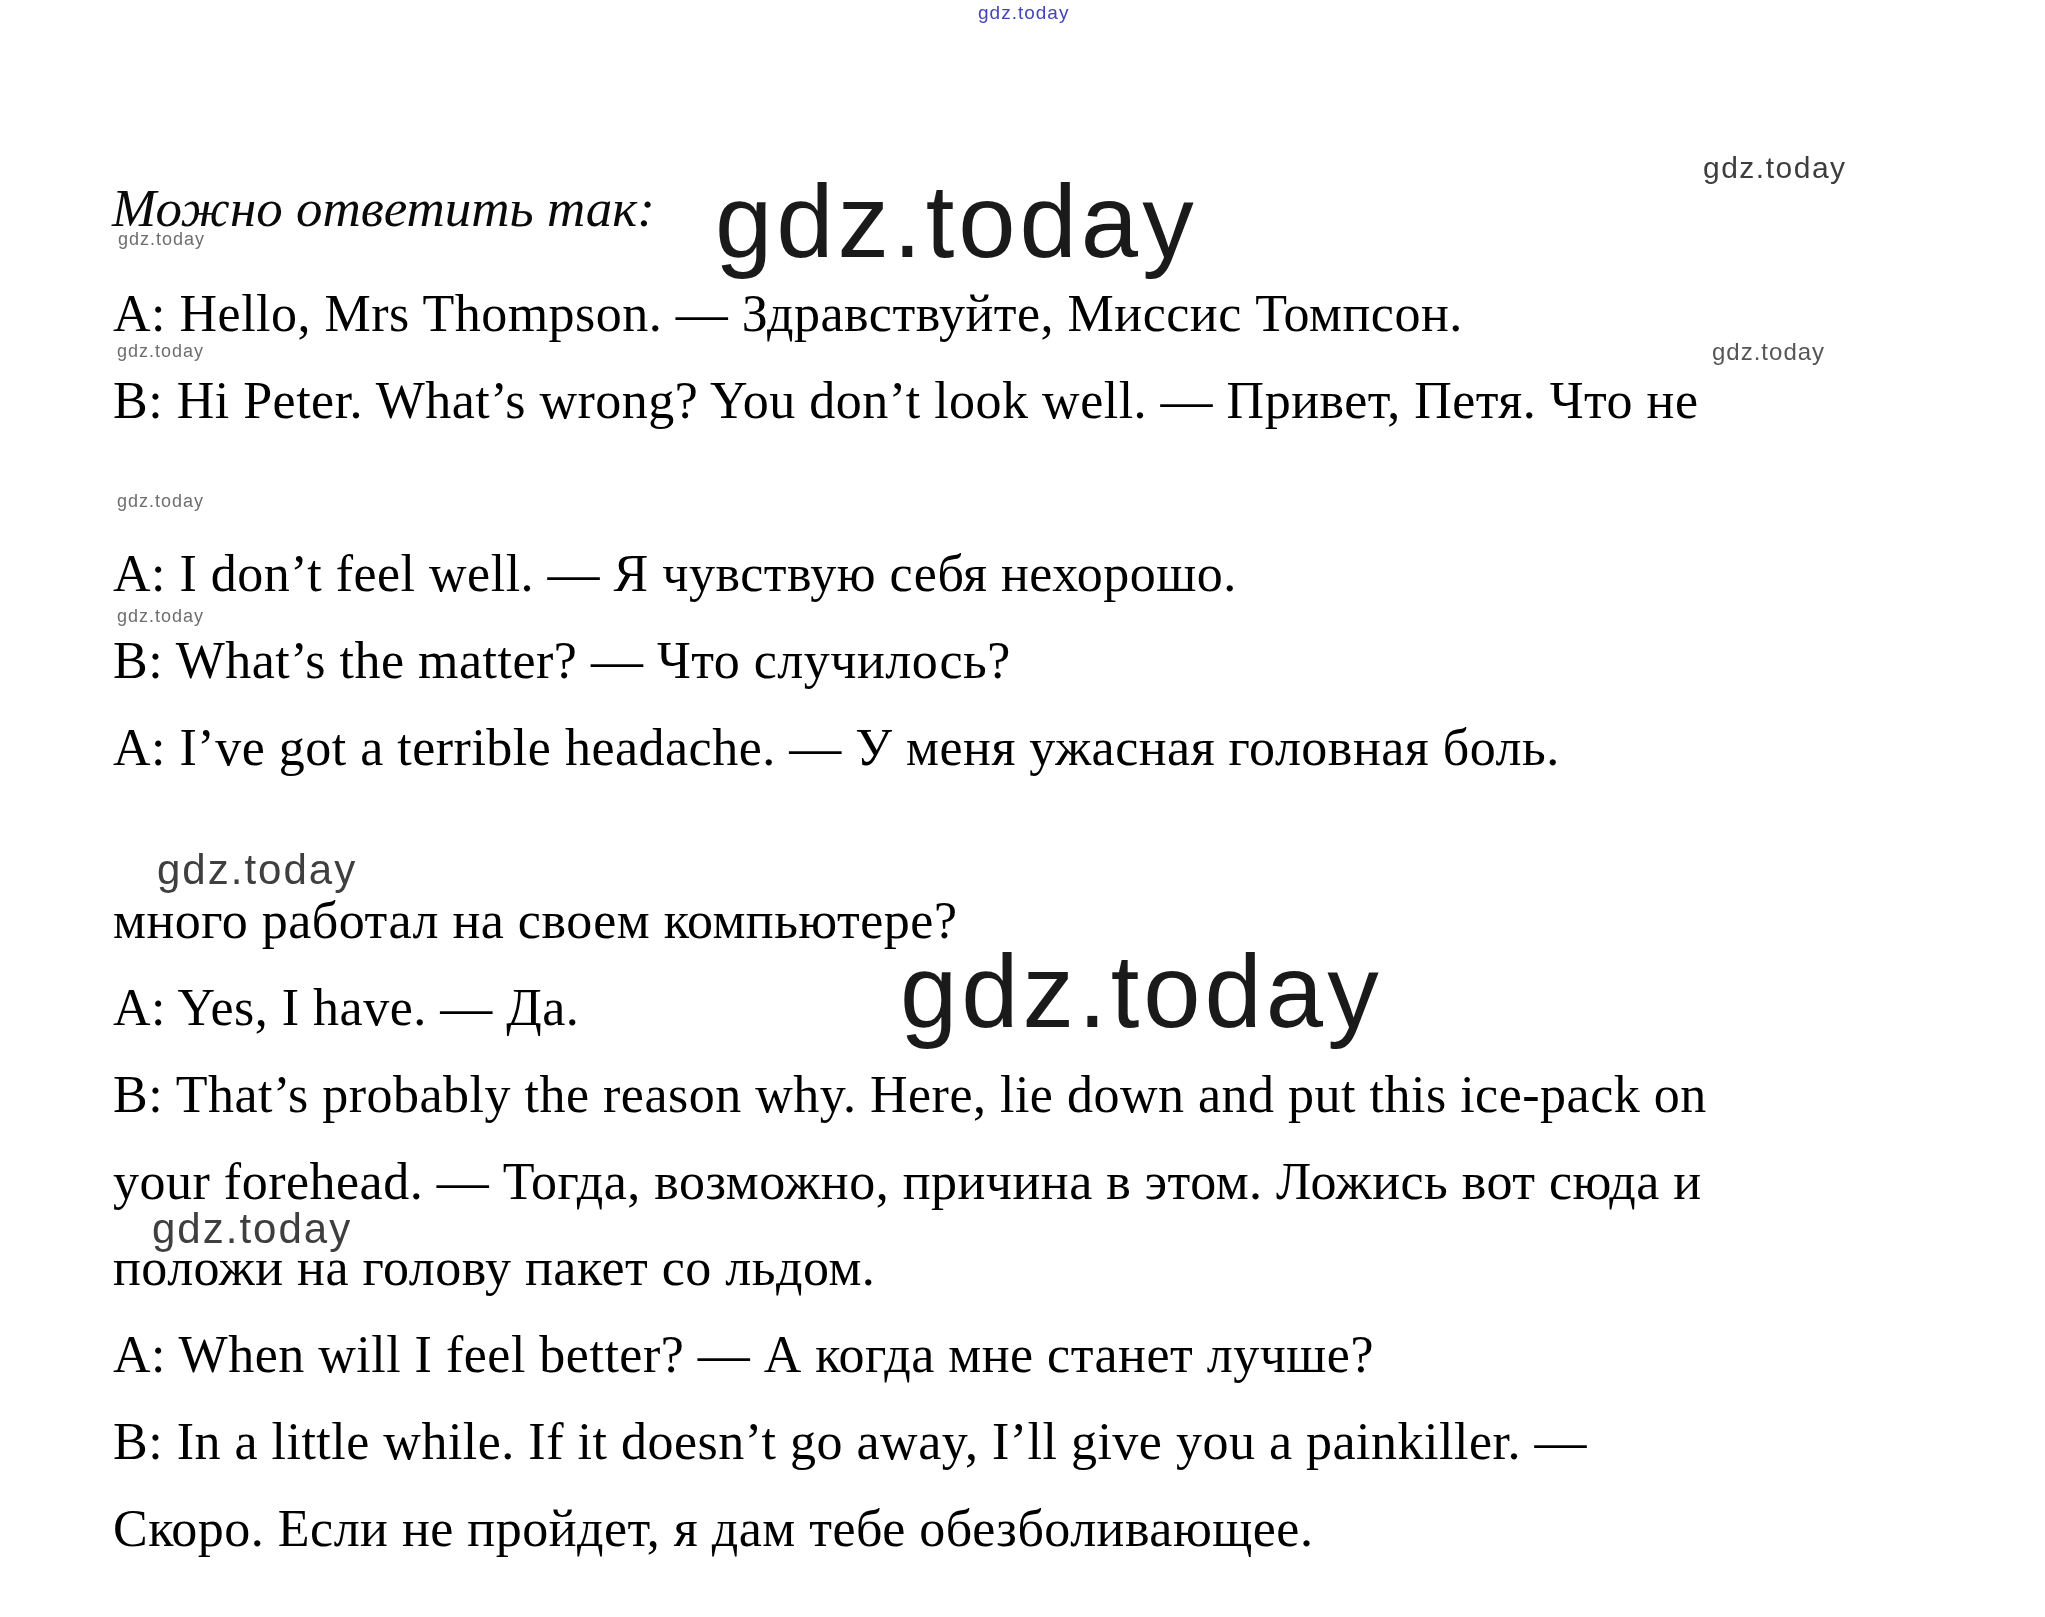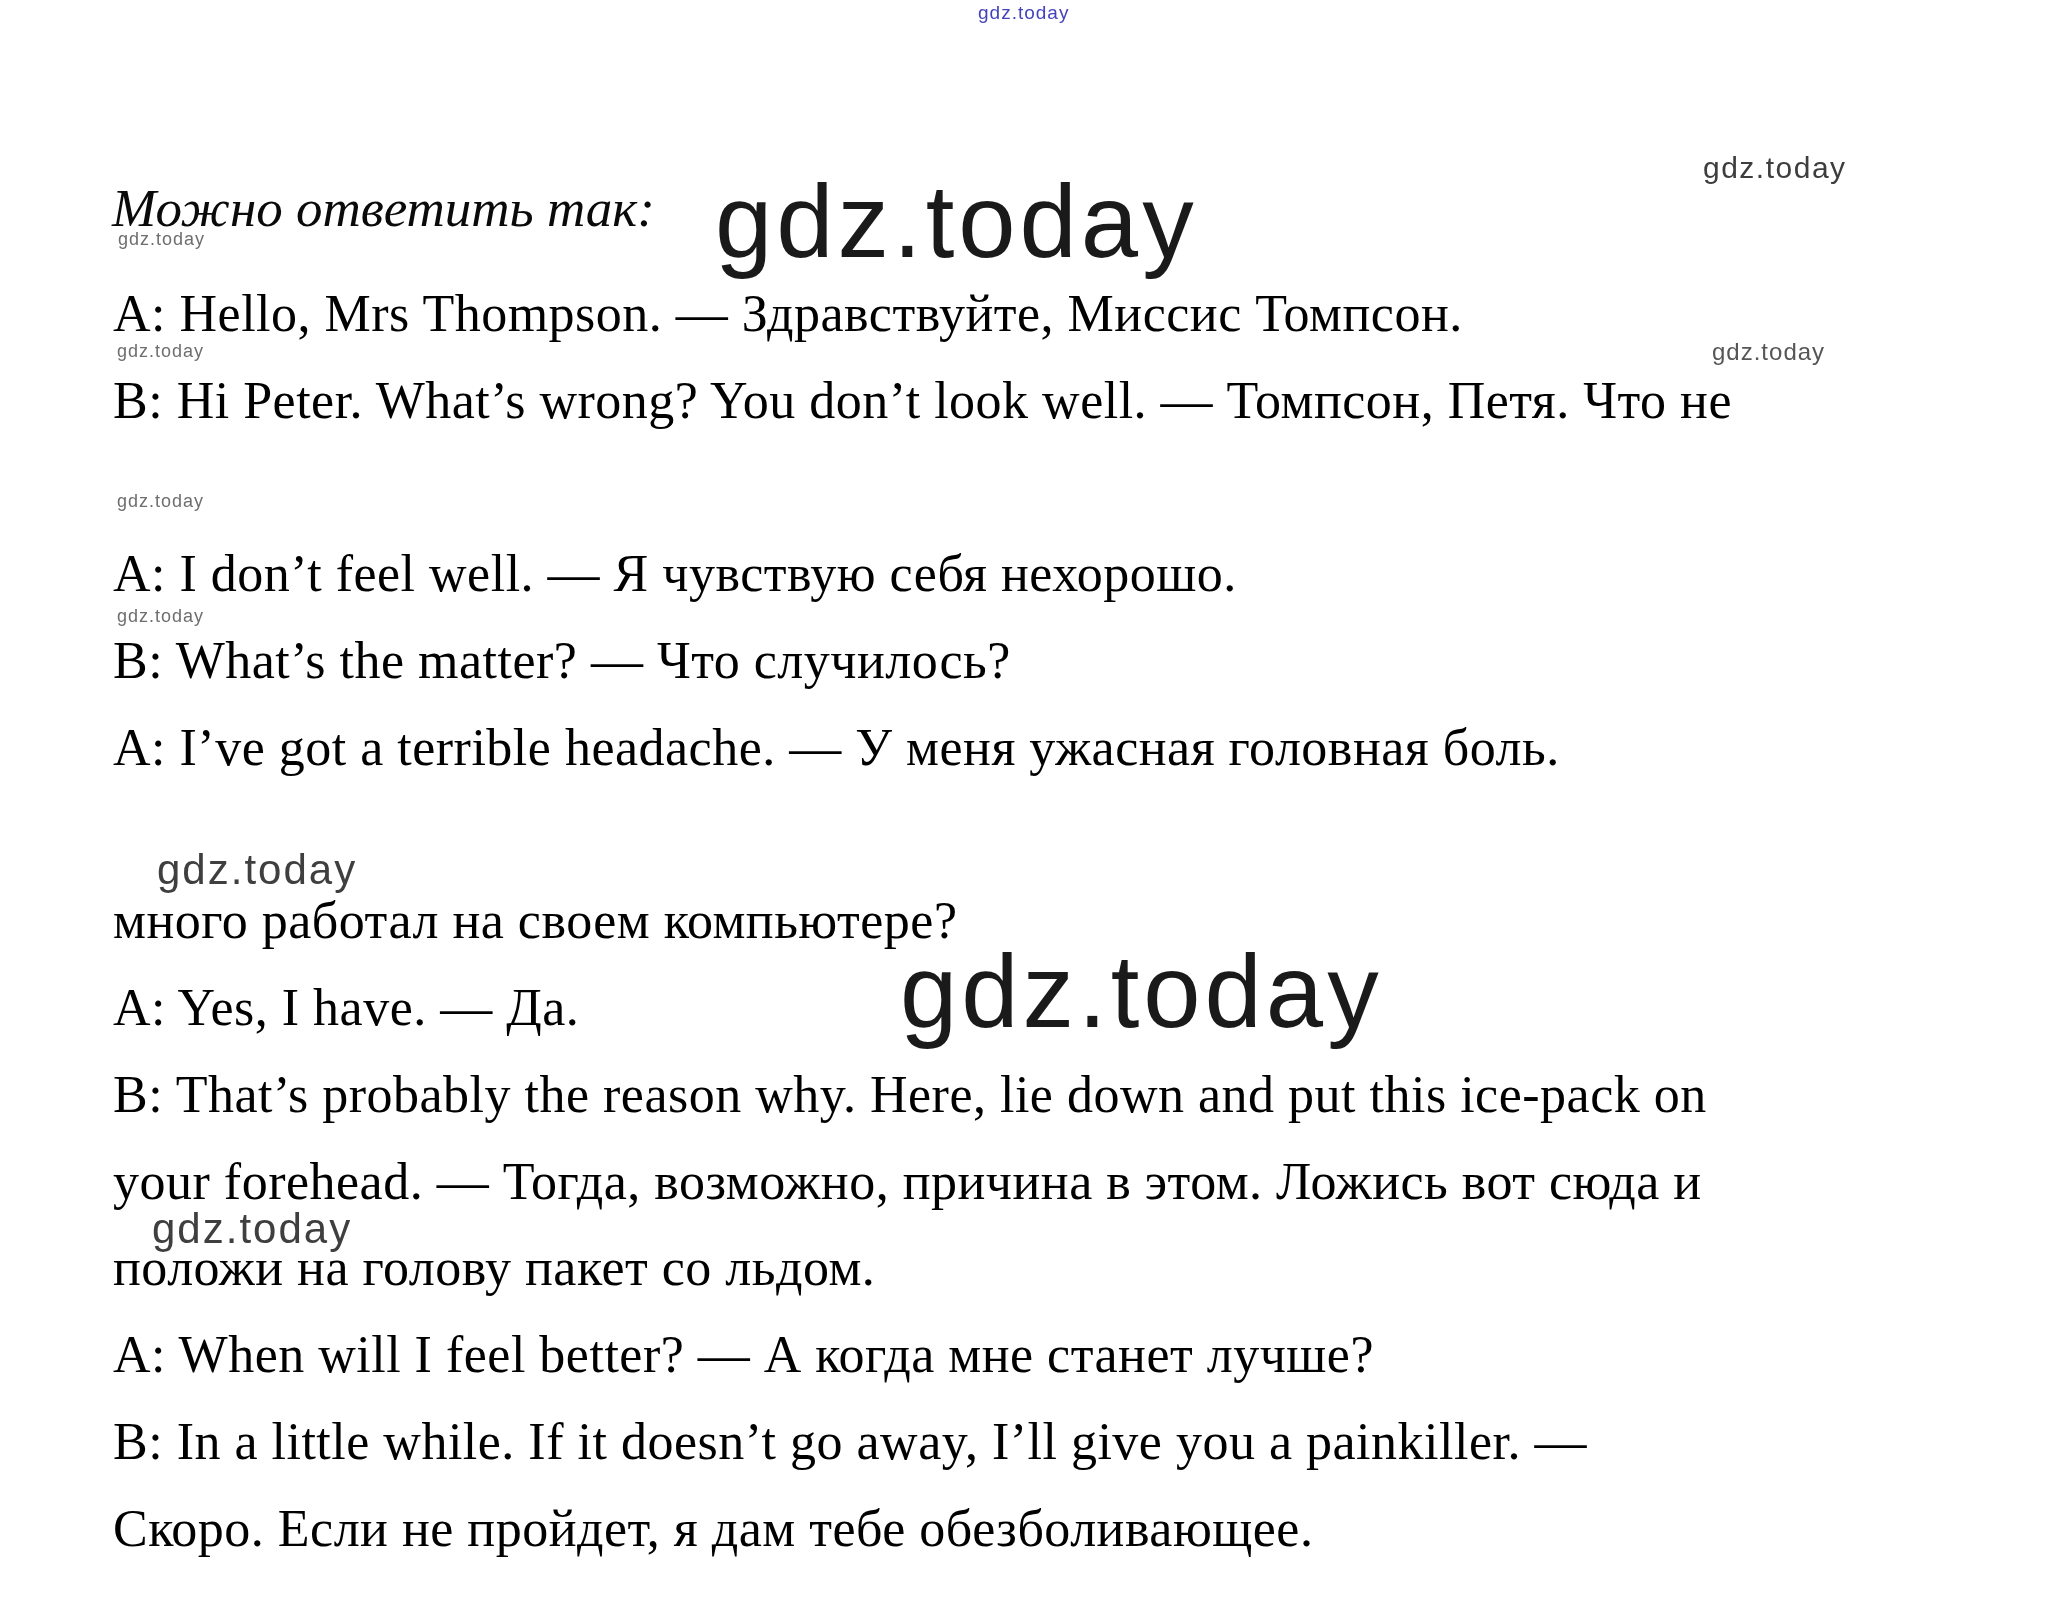--- a/index.html
+++ b/index.html
@@ -57,21 +57,21 @@
   <div class="wm wm-rsmall" style="left:1712px; top:340px;">gdz.today</div>
   <div class="wm wm-small" style="left:117px;  top:492px;">gdz.today</div>
   <div class="wm wm-small" style="left:117px;  top:607px;">gdz.today</div>
   <div class="wm wm-med" style="left:157px;  top:849px;">gdz.today</div>
   <div class="wm wm-big" style="left:900px;  top:940px;">gdz.today</div>
   <div class="wm wm-med" style="left:152px;  top:1208px;">gdz.today</div>
 
   <div class="heading">Можно ответить так:</div>
 
   <div class="line" style="top:288px;">A: Hello, Mrs Thompson. — Здравствуйте, Миссис Томпсон.</div>
-  <div class="line" style="top:375px;">B: Hi Peter. What’s wrong? You don’t look well. — Томпсон, Петя. Что не</div>
+  <div class="line" style="top:375px;">B: Hi Peter. What’s wrong? You don’t look well. — Привет, Петя. Что не</div>
   <div class="line" style="top:548px;">A: I don’t feel well. — Я чувствую себя нехорошо.</div>
   <div class="line" style="top:635px;">B: What’s the matter? — Что случилось?</div>
   <div class="line" style="top:722px;">A: I’ve got a terrible headache. — У меня ужасная головная боль.</div>
   <div class="line" style="top:895px;">много работал на своем компьютере?</div>
   <div class="line" style="top:982px;">A: Yes, I have. — Да.</div>
   <div class="line" style="top:1069px;">B: That’s probably the reason why. Here, lie down and put this ice-pack on</div>
   <div class="line" style="top:1156px;">your forehead. — Тогда, возможно, причина в этом. Ложись вот сюда и</div>
   <div class="line" style="top:1242px;">положи на голову пакет со льдом.</div>
   <div class="line" style="top:1329px;">A: When will I feel better? — А когда мне станет лучше?</div>
   <div class="line" style="top:1416px;">B: In a little while. If it doesn’t go away, I’ll give you a painkiller. —</div>

